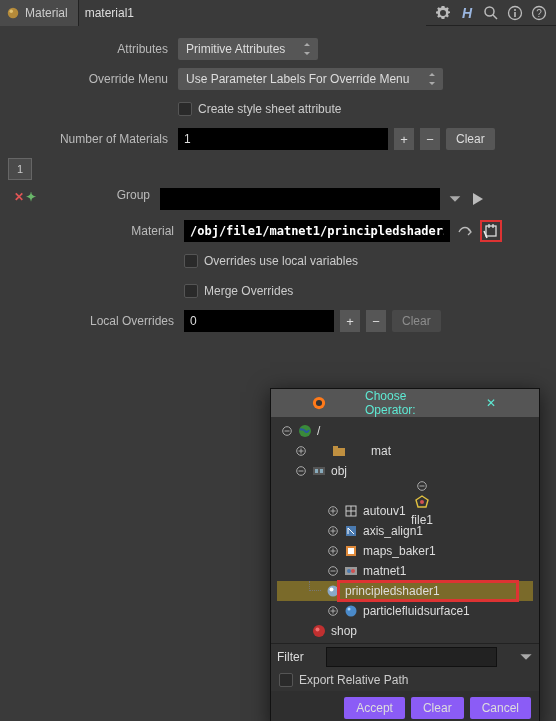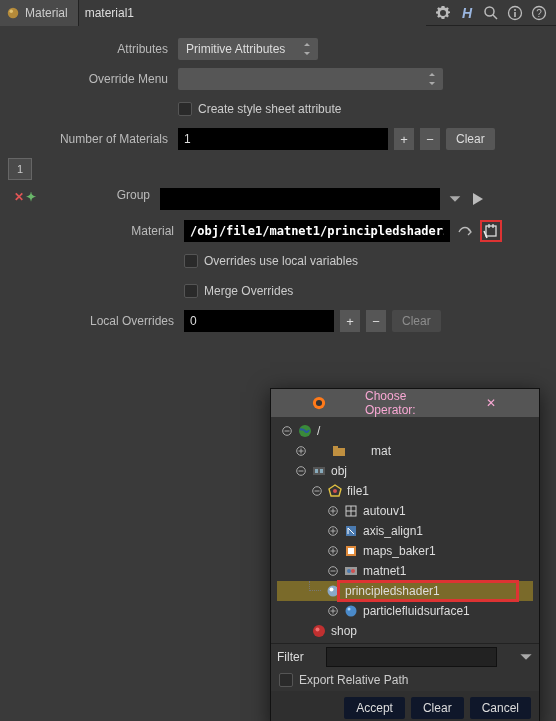--- a/index.html
+++ b/index.html
@@ -47,40 +47,40 @@
   .playbtn { width:16px; height:16px; }
   .playbtn svg { width:16px;height:16px; fill:#bbb; }
 
   .icon-sq { width:22px; height:22px; display:flex; align-items:center; justify-content:center; cursor:pointer; }
   .icon-sq svg { width:16px; height:16px; fill:#bbb; }
   .icon-sq.redbox { border:2px solid #d33; }
 
   
   .dialog { position:absolute; left:270px; top:388px; width:270px; background:#333; border:1px solid #111; box-shadow:0 4px 20px rgba(0,0,0,.6); }
   .dlg-title { height:28px; background:#555; display:flex; align-items:center; padding:0 8px; gap:6px; }
-  .dlg-title span { color:#f9a8d4; font-size:12px; flex:1; }
+  .dlg-title span { color:#5eead4; font-size:12px; flex:1; }
   .dlg-close { width:18px;height:18px; cursor:pointer; color:#ccc; font-size:14px; display:flex;align-items:center;justify-content:center;}
   .dlg-body { padding:4px 6px 0 6px; }
   .tree { font-size:12px; color:#ddd; }
   .trow { display:flex; align-items:center; height:20px; gap:4px; padding-left:4px; position:relative;}
   .tind { display:inline-block; }
   .texp { width:12px; height:12px; display:flex;align-items:center;justify-content:center; cursor:pointer;}
   .texp svg{width:10px;height:10px;fill:#aaa;}
   .ticon { width:16px; height:16px; display:flex;align-items:center;justify-content:center; }
   .ticon svg{width:14px;height:14px;}
   .trow.sel { background:#7a6a2a; }
   .trow.redbox::after { content:""; position:absolute; left:60px; right:14px; top:-1px; bottom:-1px; border:3px solid #d33; pointer-events:none; }
 
   .dlg-filter-row { display:flex; align-items:center; height:26px; padding:0 6px; gap:22px; margin-top:2px; border-top:1px solid #222;}
   .dlg-filter-lbl { color:#ddd; font-size:12px; }
   .dlg-filter-input { flex:1; height:20px; background:#222; border:1px solid #111; color:#ddd; padding:0 4px; font-size:12px; }
   .dlg-filter-dd { width:14px; height:20px; display:flex;align-items:center;justify-content:center; }
   .dlg-check-row { display:flex; align-items:center; gap:6px; padding:4px 8px; }
   .dlg-btn-row { display:flex; justify-content:flex-end; gap:6px; padding:6px 8px 8px 8px; background:#2f2f2f; }
-  .dlg-btn { height:22px; padding:0 12px; background:#0f172a; color:#ddd; font-size:12px; display:flex; align-items:center; border-radius:2px; cursor:pointer; }
+  .dlg-btn { height:22px; padding:0 12px; background:#8b5cf6; color:#ddd; font-size:12px; display:flex; align-items:center; border-radius:2px; cursor:pointer; }
   .houdini-orange { fill:#ff7a1a; }
 </style>
 </head>
 <body>
 
 <div class="panel">
 
   <div class="tab-header">
     <div class="tab">
       <span class="tab-icon">
@@ -132,20 +132,21 @@
                 <path d="M2 3l3-3 3 3H2zm0 6h6l-3 3-3-3z"></path>
               </svg></span>
         </div>
       </div>
     </div>
 
     <div class="parm-row">
       <div class="parm-label">Override Menu</div>
       <div class="parm-ctrl">
         <div class="combo sm" style="width:265px;">
+          <span>Use Parameter Labels For Override Menu</span>
           <span class="combo-arr"><svg viewBox="0 0 10 12">
                 <path d="M2 3l3-3 3 3H2zm0 6h6l-3 3-3-3z"></path>
               </svg></span>
         </div>
       </div>
     </div>
 
     <div class="parm-row">
       <div class="parm-label"></div>
       <div class="parm-ctrl">
@@ -289,21 +290,21 @@
             </span>
           <span class="ticon">
               <svg viewBox="0 0 14 14">
                 <rect x="1" y="3" width="12" height="8" fill="#555"></rect>
                 <rect x="3" y="5" width="3" height="4" fill="#8ab"></rect>
                 <rect x="8" y="5" width="3" height="4" fill="#8ab"></rect>
               </svg>
             </span>
           <span>obj</span>
         </div>
-        <div class="trow" style="padding-left:34px;">
+        <div class="trow" style="padding-left:34px;flex-direction:column;">
           <span class="texp">
               <svg viewBox="0 0 10 10">
                 <circle cx="5" cy="5" r="4.3" fill="none" stroke="#aaa"></circle>
                 <line x1="2.5" y1="5" x2="7.5" y2="5" stroke="#aaa"></line>
               </svg>
             </span>
           <span class="ticon">
               <svg viewBox="0 0 14 14">
                 <polygon points="7,1 13,5 11,12 3,12 1,5" fill="none" stroke="#e0c040" stroke-width="1.4"></polygon>
                 <circle cx="7" cy="7" r="2" fill="#d05050"></circle>

